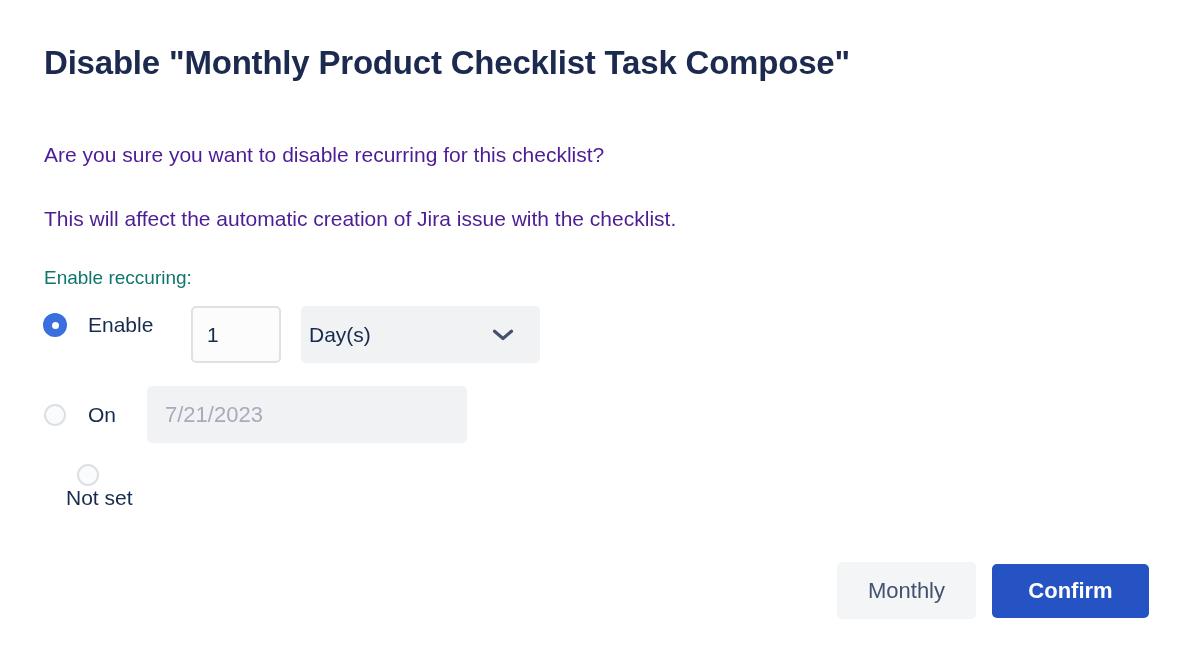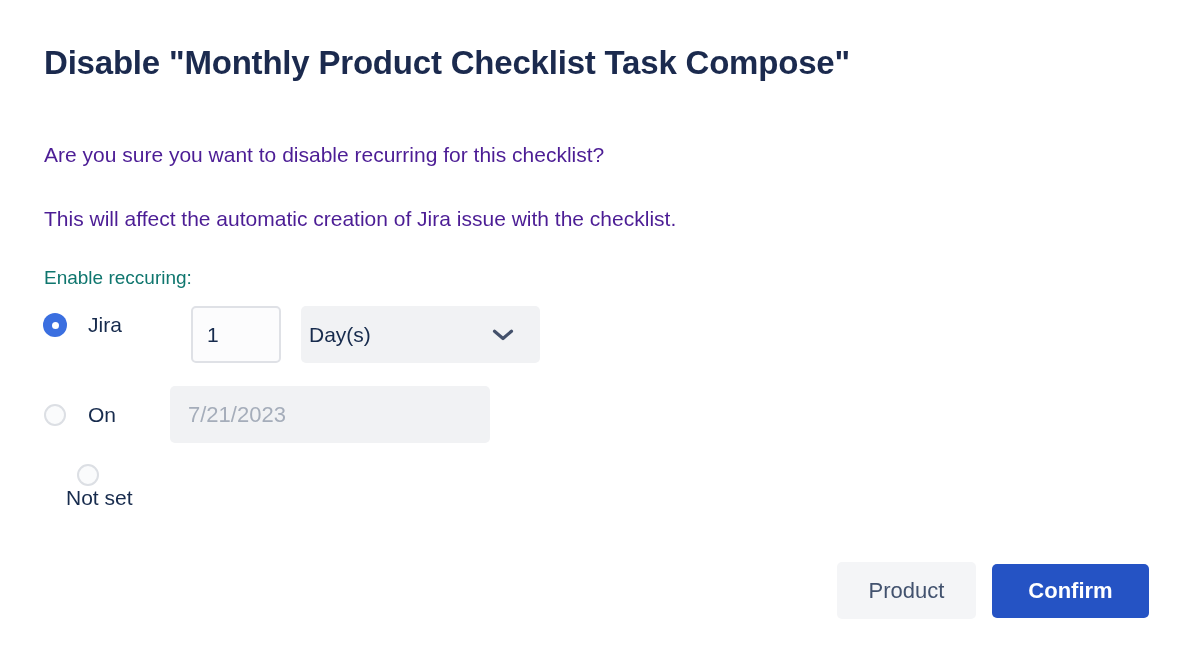--- a/index.html
+++ b/index.html
@@ -143,21 +143,21 @@
     position: absolute;
     right: 26px;
     top: 50%;
     transform: translateY(-50%);
     display: block;
     line-height: 0;
   }
 
   .date-input {
     position: absolute;
-    left: 170px;
+    left: 147px;
     top: 386px;
     width: 320px;
     height: 57px;
     box-sizing: border-box;
     background: #f1f2f4;
     border: none;
     border-radius: 5px;
     font-family: "Liberation Sans", sans-serif;
     font-size: 22px;
     color: #a5adba;
@@ -211,21 +211,21 @@
   <div class="body-text line1">Are you sure you want to disable recurring for this checklist?</div>
 
   <div class="body-text line2">This will affect the automatic creation of Jira issue with the checklist.</div>
 
   <div class="field-label">Enable reccuring:</div>
 
   <div class="radio-row row-after">
     <span class="radio on">
       <span class="dot"></span>
     </span>
-    <span class="radio-label">Jira</span>
+    <span class="radio-label">Enable</span>
   </div>
 
   <input class="num-input" type="text" value="1" style="">
 
   <div class="unit-select">
     <span class="unit-value">Day(s)</span>
     <span class="chevron">
       <svg width="22" height="14" viewBox="0 0 22 14" xmlns="http://www.w3.org/2000/svg">
         <path d="M2.5 3.2 L11 10.5 L19.5 3.2" fill="none" stroke="#44516b" stroke-width="3.2" stroke-linecap="round" stroke-linejoin="round"></path>
       </svg>
@@ -238,17 +238,17 @@
   </div>
 
   <input class="date-input" type="text" placeholder="7/21/2023" style="">
 
   <div class="radio-row row-notset">
     <span class="radio off"></span>
     <span class="radio-label">Not set</span>
   </div>
 
   <div class="footer">
-    <button class="btn btn-cancel">Product</button>
+    <button class="btn btn-cancel">Monthly</button>
     <button class="btn btn-confirm">Confirm</button>
   </div>
 
 </div>
 
 </body></html>

